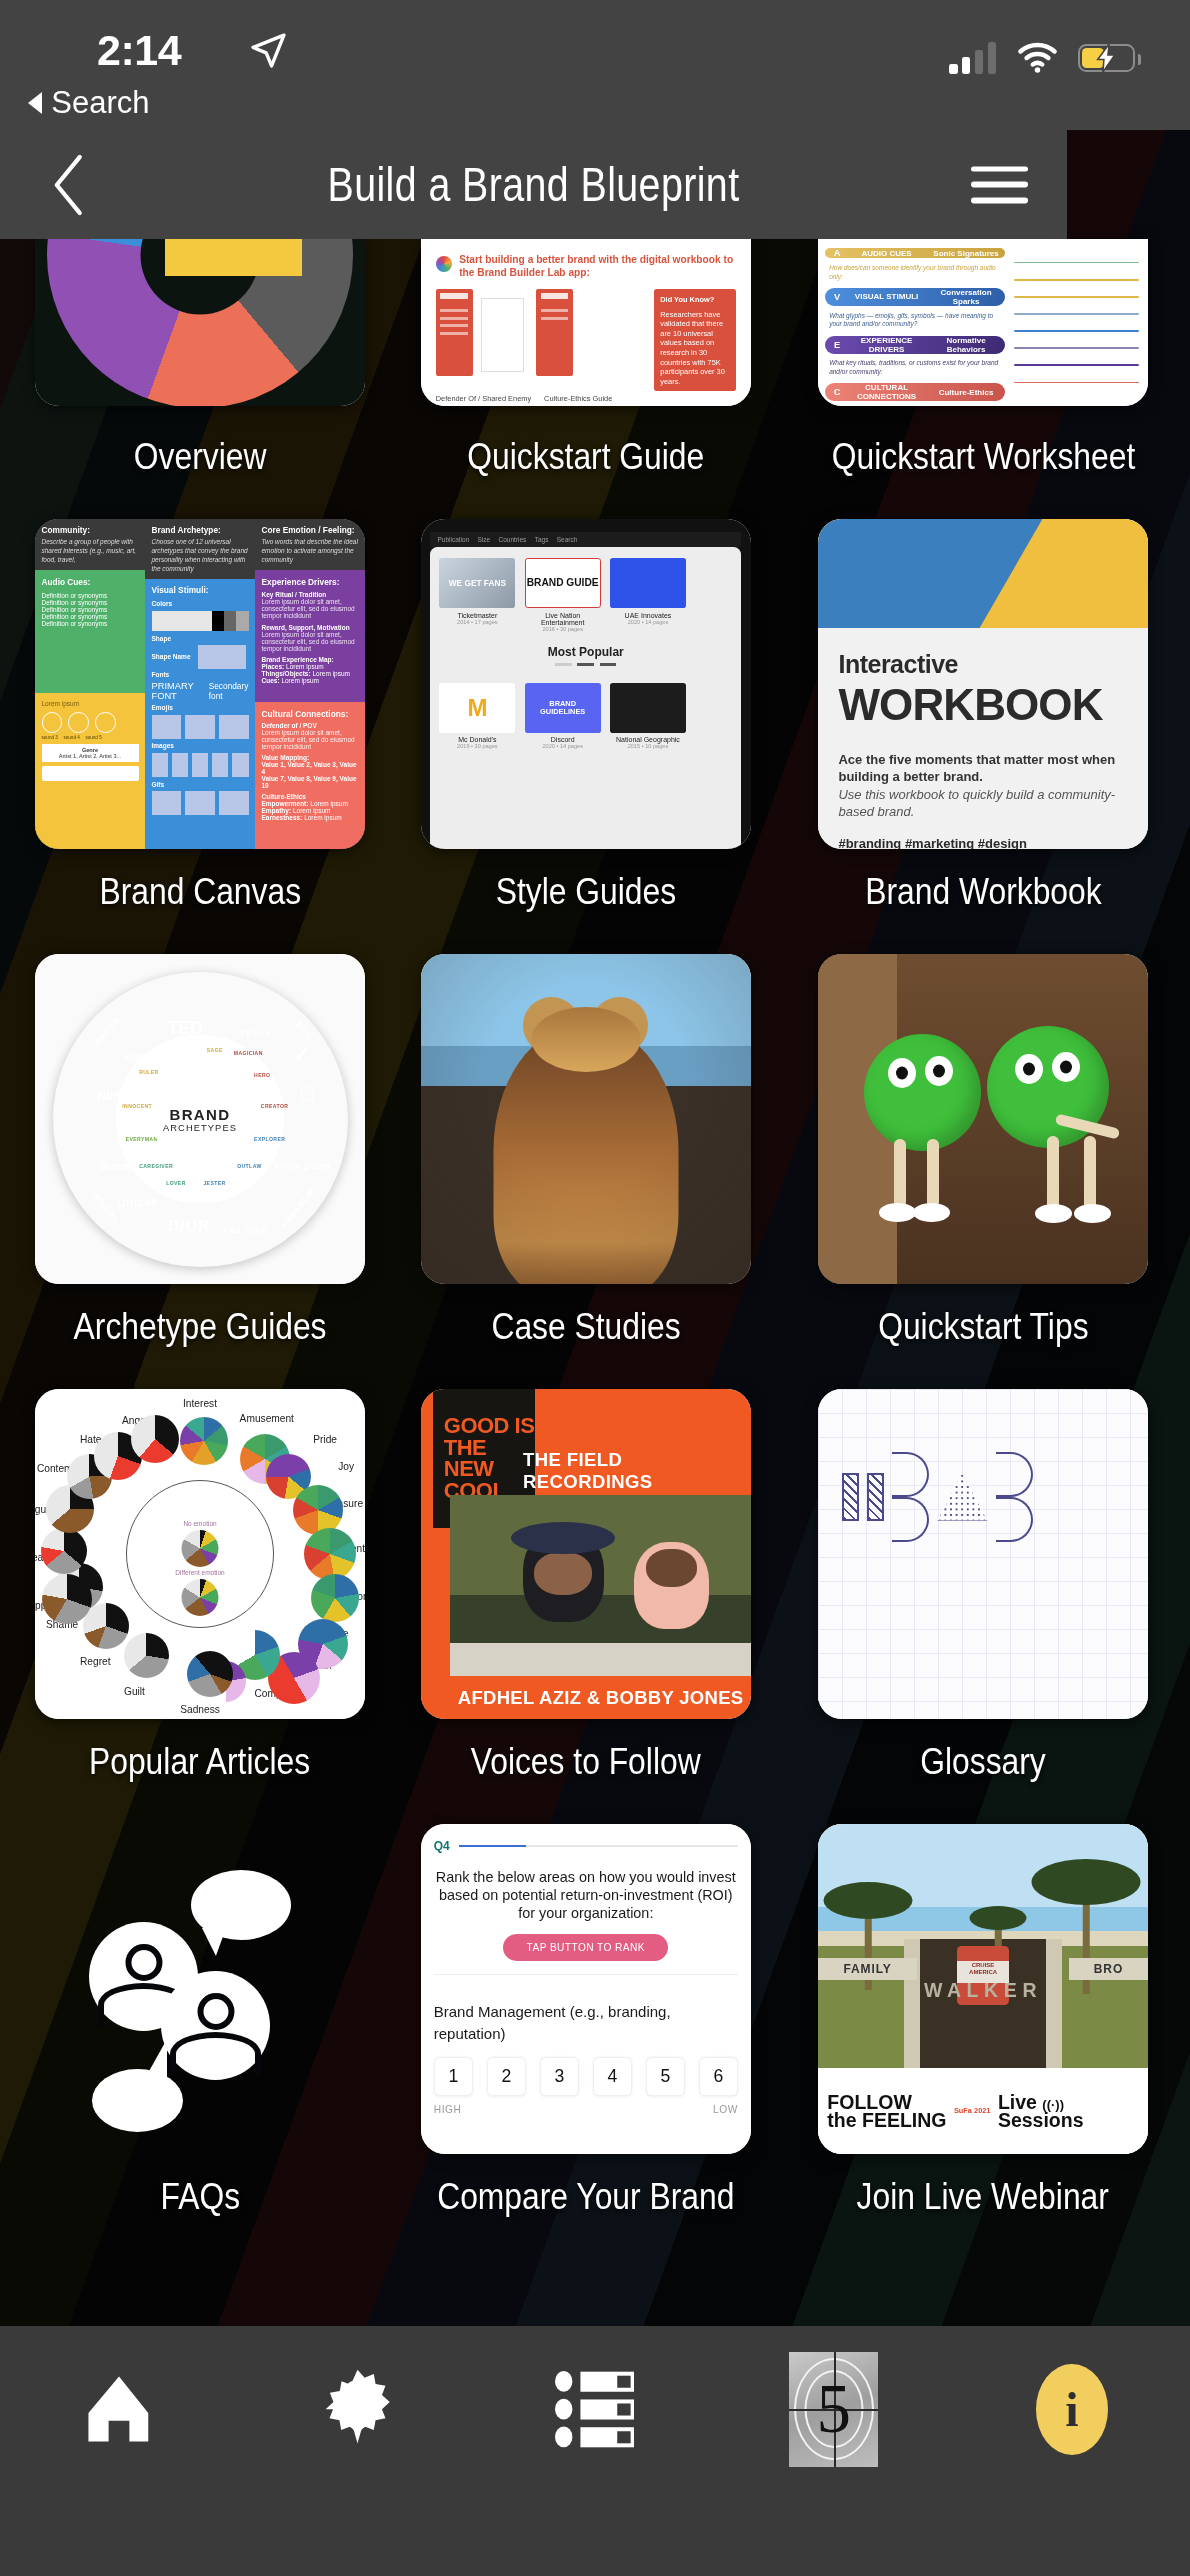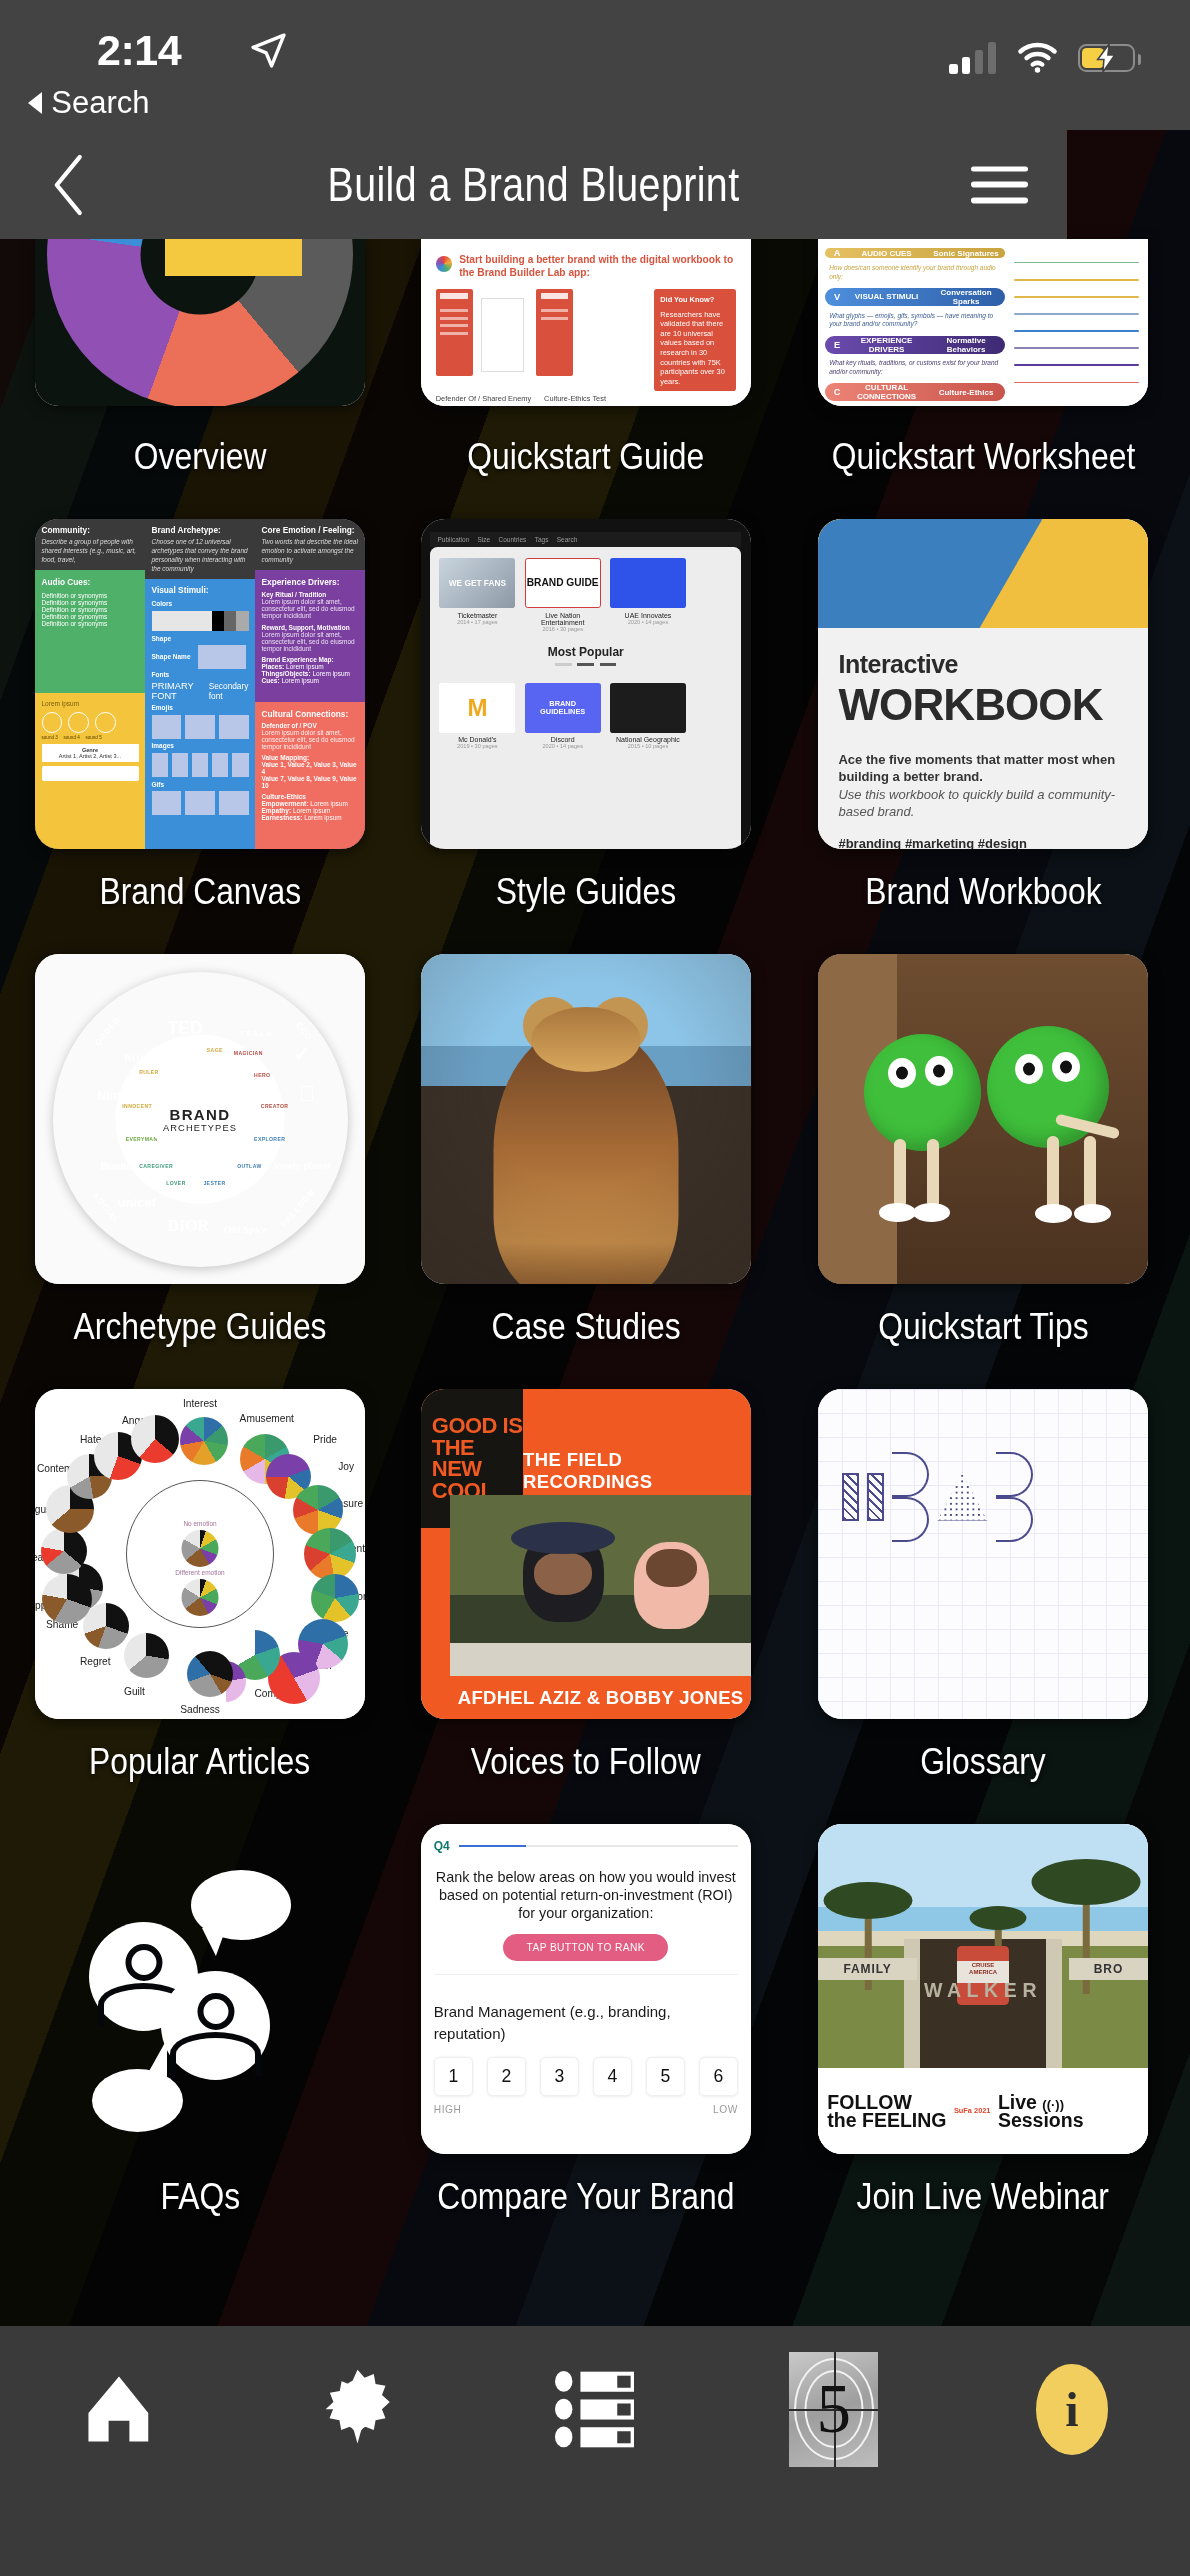--- a/index.html
+++ b/index.html
@@ -256,21 +256,21 @@
   
   .ew { position:absolute; inset:0; background:#fff; }
   .ew .lab { position:absolute; font-size:10.2px; color:#222; white-space:nowrap; }
   .ew .pie { position:absolute; border-radius:50%; }
   .ew .ring { position:absolute; left:50%; top:50%; transform:translate(-50%,-50%);
        width:148px; height:148px; border:1.4px solid #555; border-radius:50%; }
   .ew .ct { position:absolute; left:50%; transform:translateX(-50%); font-size:6.5px; color:#a3729a; }
 
   
   .vt { position:absolute; inset:0; background:#f05a22; }
-  .vt .blk { position:absolute; left:0; top:0; width:31%; height:42%; background:#171511;
+  .vt .blk { position:absolute; left:12px; top:0; width:31%; height:42%; background:#171511;
              display:flex; align-items:center; }
   .vt .blk span { color:#f05a22; font-size:22px; font-weight:bold; line-height:.98;
           letter-spacing:-0.5px; padding-left:11px;
           font-family:"Liberation Sans Narrow","Liberation Sans",sans-serif; }
   .vt .tfr { position:absolute; left:31%; right:0; top:18%; height:14%;
           display:flex; align-items:center; justify-content:center;
           color:#fff; font-size:18.5px; font-weight:bold; letter-spacing:0.4px;
           font-family:"Liberation Sans Narrow","Liberation Sans",sans-serif; }
   .vt .photo { position:absolute; left:9%; right:0; top:32%; bottom:13%;
           background:linear-gradient(#5f6b3e 0 55%, #37402a 55% 82%, #d7d2c6 82% 100%); }
@@ -441,21 +441,21 @@
                 <i style="top:20.4px"></i>
                 <i style="top:28px"></i>
               </div>
             <div class="did">
               <b>Did You Know?</b>
               <div style="margin-top:4.6px">Researchers have validated that there are 10 universal values based on research in 30 countries with 75K participants over 30 years.</div>
             </div>
           </div>
           <div class="caps">
             <span>Defender Of / Shared Enemy</span>
-            <span>Culture-Ethics Test</span>
+            <span>Culture-Ethics Guide</span>
           </div>
 
         </div>
       </div>
       <div class="tile-label">Quickstart Guide</div>
     </div>
 
     <div class="cell-item row1">
       <div class="thumb">
         <div class="qw">

